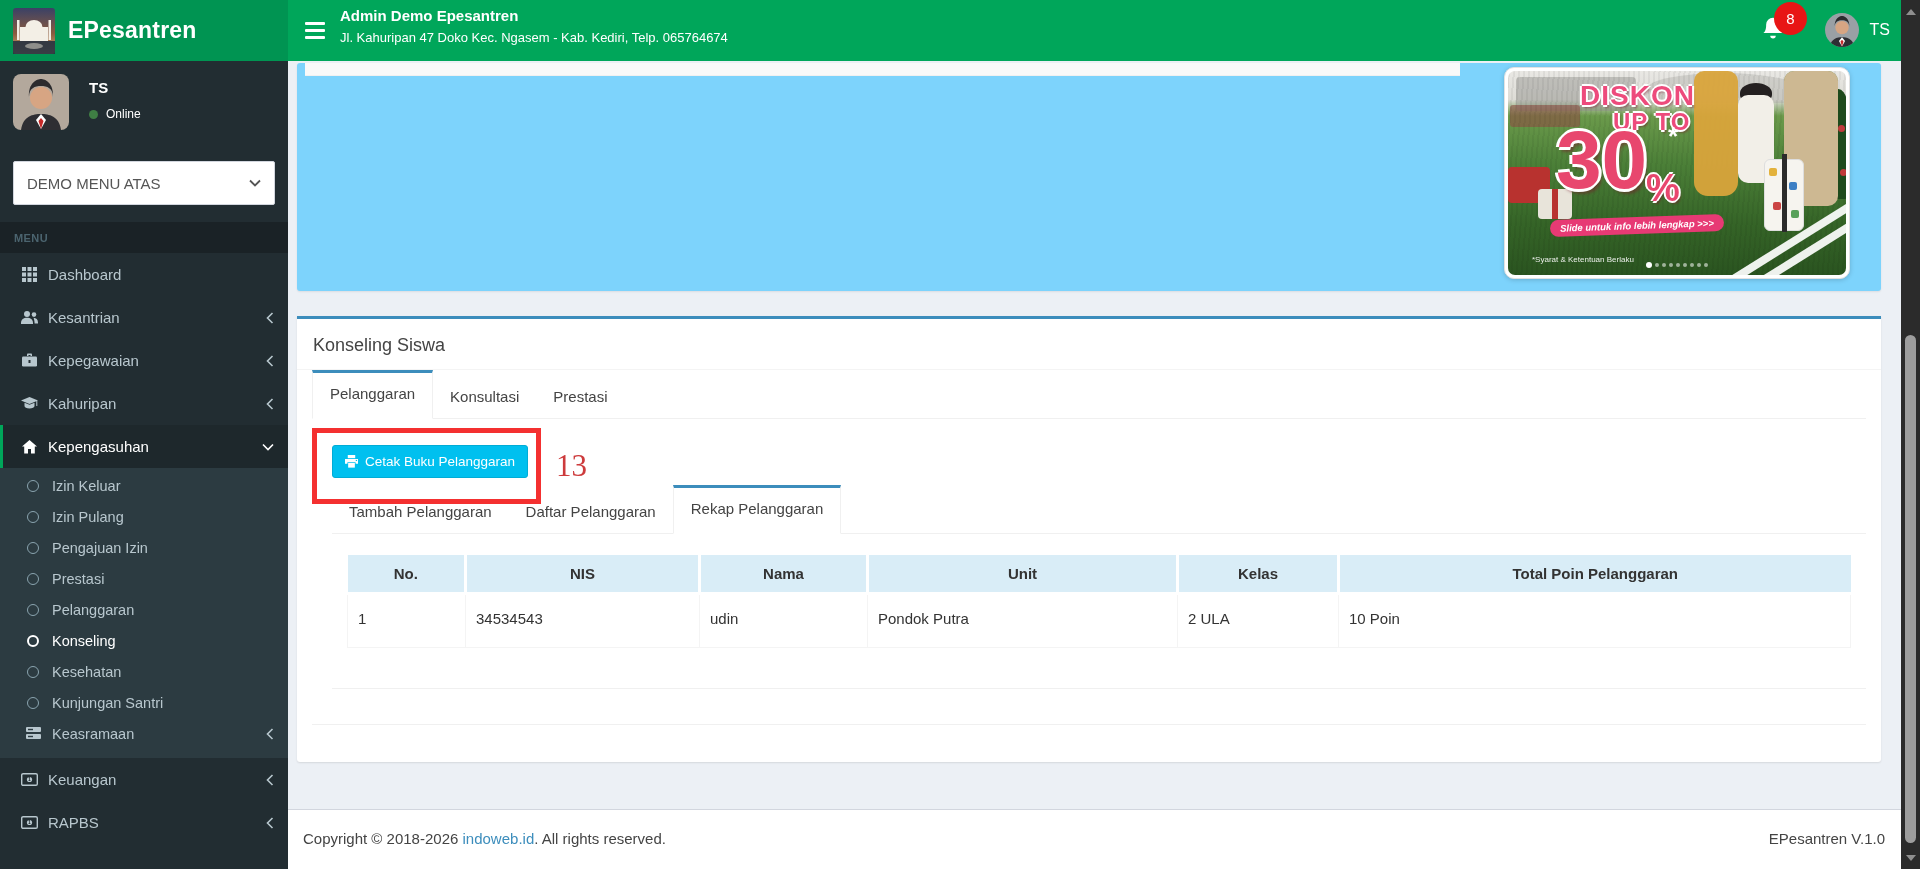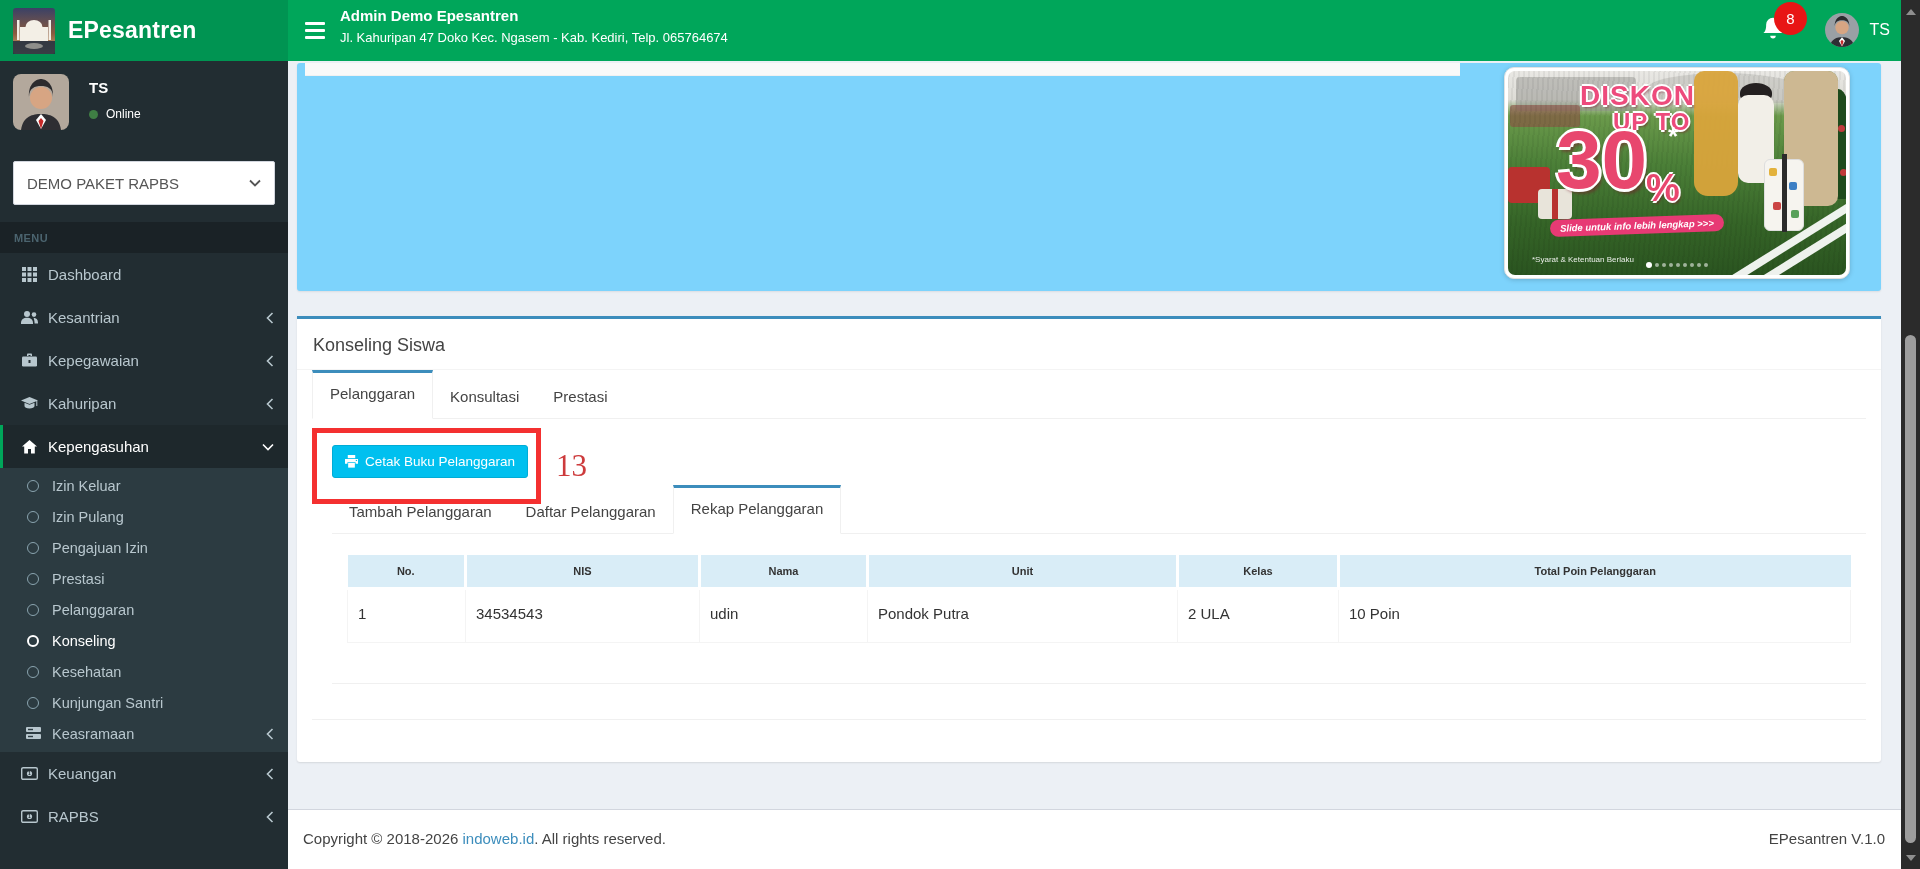--- a/index.html
+++ b/index.html
@@ -24,21 +24,21 @@
   .select svg { color:#555; }
   .menu-header { margin-top:17px; background:#1a2226; color:#4b646f; font-size:11px; font-weight:bold;
                  padding:10px 0 9px 14px; letter-spacing:.4px; }
   ul.menu, ul.submenu { list-style:none; }
   .m-item { display:flex; align-items:center; height:43px; padding-left:15px; color:#b8c7ce; font-size:15px;
             border-left:3px solid transparent; cursor:pointer; position:relative; }
   .m-item .mi { width:22px; display:inline-flex; justify-content:center; }
   .m-item .ml { margin-left:8px; }
   .m-item.active { background:#1e282c; color:#fff; border-left-color:#00a65a; }
   .chev { position:absolute; right:14px; display:inline-flex; }
-  ul.submenu { background:#2c3b41; padding:2px 0 3px; }
+  ul.submenu { background:#2c3b41; padding:2px 0 9px; }
   .s-item { display:flex; align-items:center; height:31px; padding-left:27px; color:#b8c7ce; font-size:14.5px; cursor:pointer; position:relative; }
   .s-item .ring { width:12px; height:12px; border:1.8px solid #8aa4af; border-radius:50%; flex:0 0 12px; }
   .s-item .sl { margin-left:13px; }
   .s-item.active { color:#fff; }
   .s-item.active .ring { border-color:#fff; border-width:2.5px; }
   .s-item .mi { width:16px; display:inline-flex; justify-content:center; }
   .s-item.has-icon { padding-left:25px; }
   .s-item.has-icon .sl { margin-left:11px; }
 
   
@@ -115,21 +115,21 @@
   .tabs li { padding:15px 17px 13px; font-size:15px; color:#444; cursor:pointer; border-top:3px solid transparent;
              margin-bottom:-1px; border-bottom:1px solid transparent; }
   .tabs li.active { border-top:3px solid #3c8dbc; background:#fff; padding-top:12px;
              border-left:1px solid #f0f0f0; border-right:1px solid #f0f0f0; border-bottom:1px solid #fff; }
   .outer-pane { padding-bottom:35px; border-bottom:1px solid #f0f0f0; }
   .btn-info { display:inline-flex; align-items:center; gap:7px; background:#00c0ef; border:1px solid #00acd6; color:#fff;
               font-size:13.5px; padding:8px 12px; border-radius:3px; margin:26px 0 0 20px; cursor:pointer; font-family:inherit; }
   .sub-tabs { margin:7px 0 0 20px; }
   .inner-pane { margin-left:20px; padding:21px 15px 40px; border-bottom:1px solid #f0f0f0; }
   table.tbl { width:100%; border-collapse:collapse; table-layout:fixed; }
-  .tbl th { background:#d9edf7; color:#333; font-size:11px; font-weight:bold; text-align:center; padding:10px 8px;
+  .tbl th { background:#d9edf7; color:#333; font-size:15px; font-weight:bold; text-align:center; padding:10px 8px;
             border-right:3px solid #fff; border-bottom:3px solid #fff; }
   .tbl th:last-child { border-right:none; }
   .tbl td { font-size:15px; color:#333; padding:15px 10px 20px; border:1px solid #f4f4f4; background:#fff; }
   .c0{width:118px}.c1{width:234px}.c2{width:168px}.c3{width:310px}.c4{width:161px}
 
   
   .footer { position:absolute; left:288px; bottom:0; width:1613px; height:60px; background:#fff;
             border-top:1px solid #d2d6de; padding:20px 16px 0 15px; font-size:15px; color:#444; z-index:5; }
   .footer a { color:#3c8dbc; text-decoration:none; cursor:pointer; }
   .footer-right { float:right; }
@@ -191,21 +191,21 @@
       <div class="user-info">
         <div class="user-name">TS</div>
         <div class="user-status">
           <i class="dot"></i>
           <span>Online</span>
         </div>
       </div>
     </div>
 
     <div class="select">
-      <span>DEMO PAKET RAPBS</span>
+      <span>DEMO MENU ATAS</span>
       <svg class="icon-svg" width="12" height="8" viewBox="0 0 12 8">
         <path d="M1 1.5 L6 6.5 L11 1.5" stroke="currentColor" stroke-width="1.8" fill="none"></path>
       </svg>
     </div>
 
     <div class="menu-header">MENU</div>
 
     <ul class="menu">
       <li class="m-item">
         <span class="mi">

